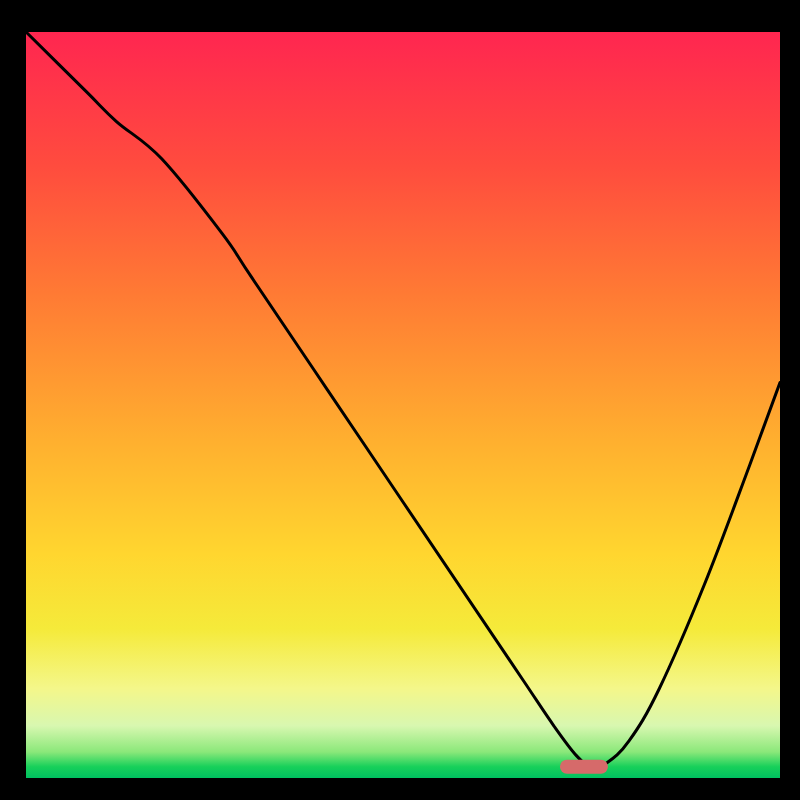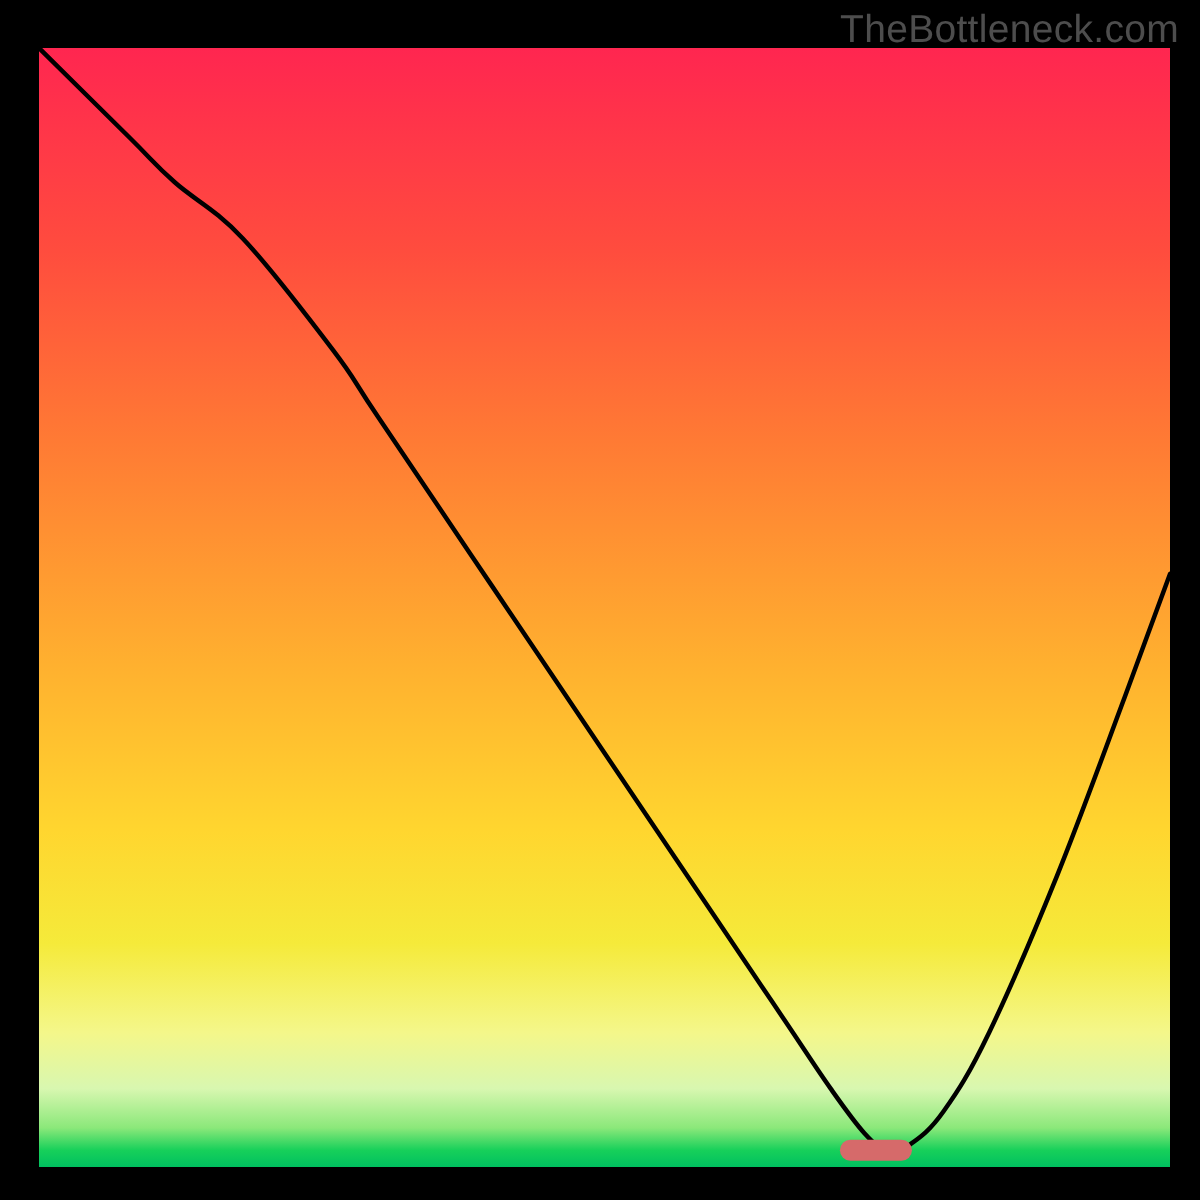--- a/index.html
+++ b/index.html
@@ -61,14 +61,13 @@
 
     <rect id="plot-rect" fill="url(#bg-grad)" x="26" y="32" width="754" height="746"></rect>
 
     <g clip-path="url(#plot-clip)">
       <path id="curve-path" fill="none" stroke="#000" stroke-width="3" stroke-linecap="round" stroke-linejoin="round" d="M 26 32 C 36.8576 42.74239999999999, 70.03359999999999 75.56639999999996, 86.32 91.67999999999995 C 102.6064 107.79359999999994, 102.90799999999999 109.43479999999997, 116.47999999999999 121.51999999999998 C 130.052 133.6052, 142.7192 138.67800000000005, 161.72 158.82000000000005 C 180.7208 178.96200000000005, 205.75360000000003 211.93519999999998, 222.04000000000002 233.41999999999996 C 238.3264 254.90479999999994, 233.1992 249.98119999999994, 252.2 278.17999999999995 C 271.20079999999996 306.37879999999996, 300.456 349.796, 327.6 390.08 C 354.744 430.364, 375.856 461.696, 403 501.98 C 430.144 542.264, 456.68479999999994 581.6528, 478.4 613.88 C 500.1152 646.1072, 510.0680000000001 660.8779999999999, 523.6400000000001 681.02 C 537.2120000000001 701.162, 544.2995999999999 712.352, 553.8 725.78 C 563.3004 739.208, 569.6339999999999 748.2346, 576.42 755.62 C 583.206 763.0054, 586.0712 765.4671999999999, 591.5 766.81 C 596.9288 768.1528, 599.794 767.7798, 606.58 763.08 C 613.3660000000001 758.3802000000001, 619.6996 754.128, 629.2 740.7 C 638.7004000000001 727.272, 645.788 716.6788, 659.36 688.48 C 672.932 660.2812, 688.3136000000001 624.324, 704.6 584.04 C 720.8864 543.756, 736.2679999999999 500.9356, 749.8399999999999 464.68 C 763.4119999999999 428.4244, 774.5712 397.3908, 780 382.62"></path>
 
       <rect id="marker-pill" rx="7" ry="7" height="14" fill="#d66a6a" width="48" x="559.96" y="759.81"></rect>
     </g>
   </svg>
 
-  <div class="watermark">TheBottleneck.com</div>
 </div>
 
 </body></html>

